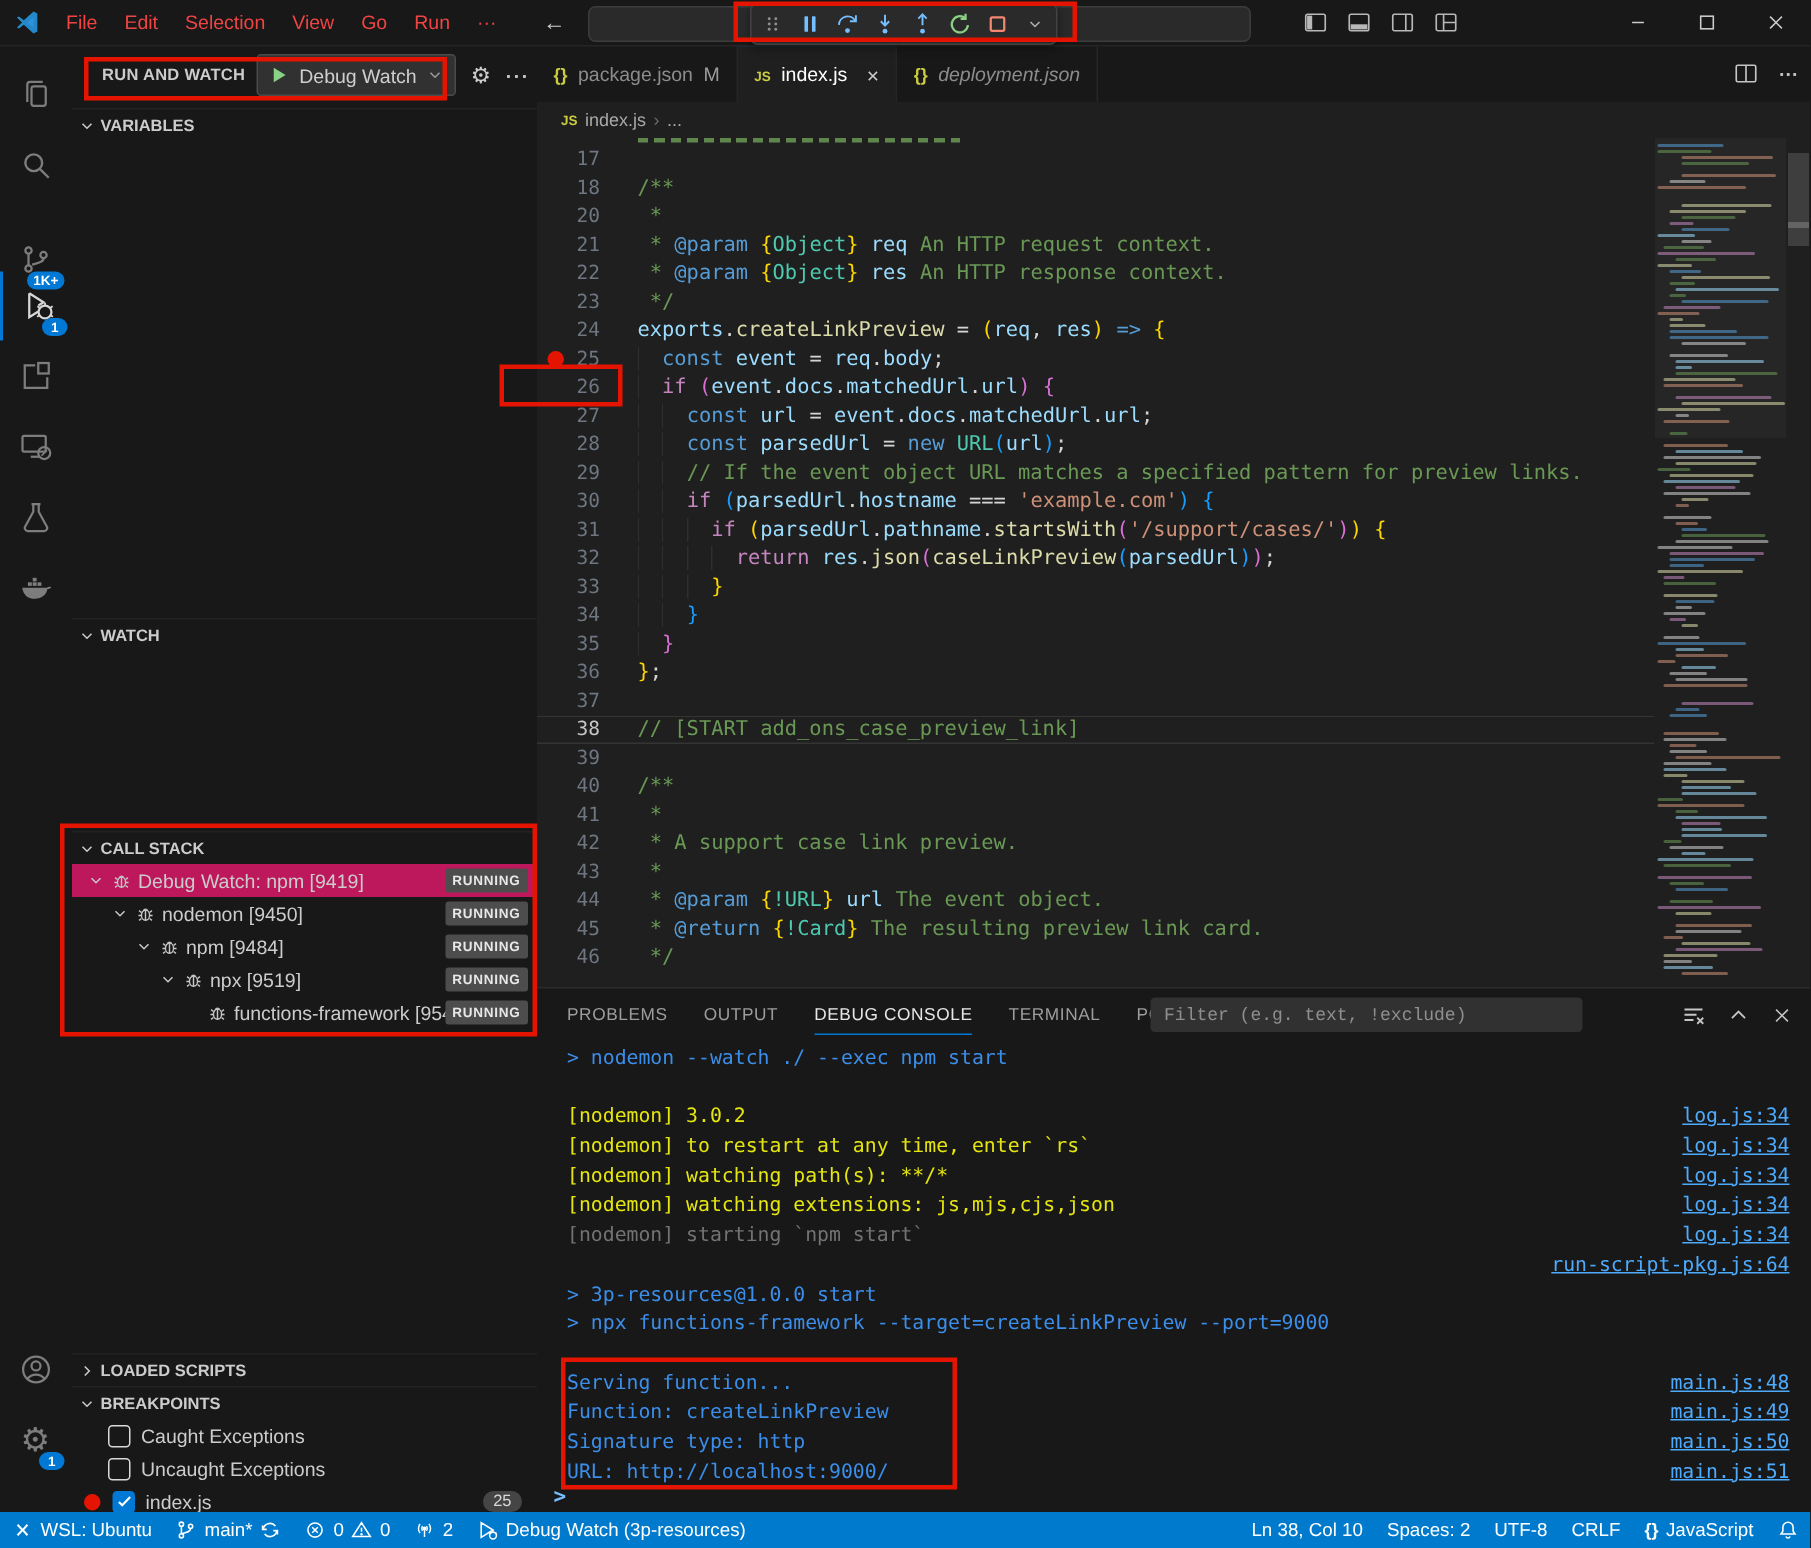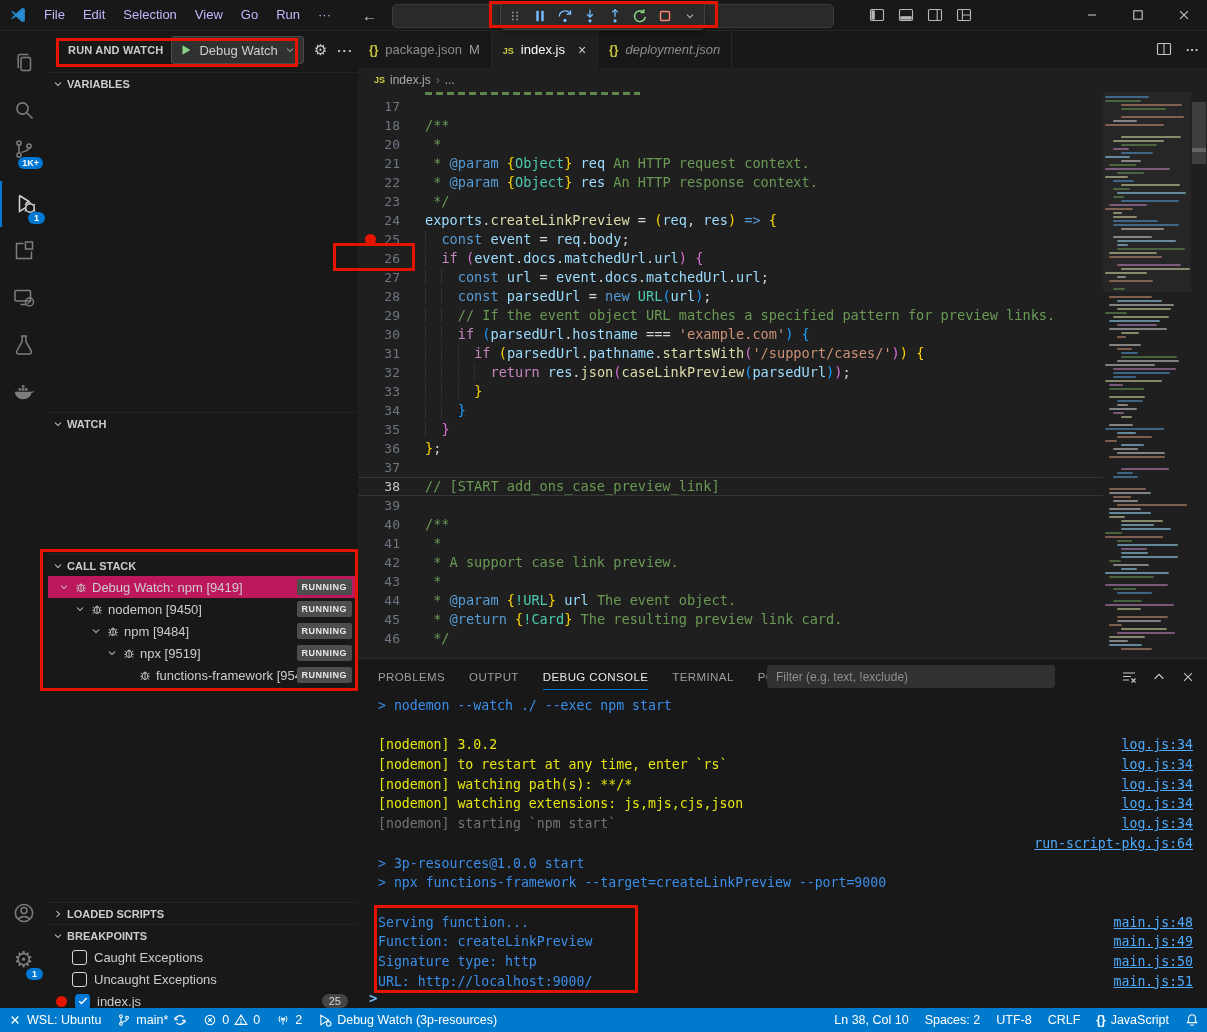--- a/index.html
+++ b/index.html
@@ -6,21 +6,21 @@
   #app{position:relative;width:1207px;height:1032px;background:#1f1f1f;overflow:hidden;
        font-family:"Liberation Sans",sans-serif;color:#ccc;font-size:13px;-webkit-font-smoothing:antialiased;}
   svg{display:block}.i12{width:12px;height:12px}.i14{width:14px;height:14px}
   .i16{width:16px;height:16px}.i24{width:24px;height:24px}
 
   
   .titlebar{position:absolute;left:0;top:0;width:1207px;height:30px;background:#181818;
             border-bottom:1px solid #252525;display:flex;align-items:center;z-index:5;}
   .logo{margin:0 8px 0 9px}
   .menus{display:flex;align-items:center;height:100%}
-  .menu{padding:0 9px;line-height:30px;color:#c4b5fd;font-size:13px;border-radius:4px;cursor:default}
+  .menu{padding:0 9px;line-height:30px;color:#ef4444;font-size:13px;border-radius:4px;cursor:default}
   .navarrows{display:flex;gap:14px;margin-left:22px;color:#cfcfcf;font-size:15px}
   .cmdcenter{position:absolute;left:392px;top:4px;width:440px;height:22px;background:#2a2a2a;
              border:1px solid #3c3c3c;border-radius:5px;color:#9d9d9d;font-size:12px;}
   .cmdtext{position:absolute;left:245px;top:3px}
   .dbgtoolbar{position:absolute;left:500px;top:2px;height:26px;background:#2a2a2a;border:1px solid #424242;
               border-radius:5px;display:flex;align-items:center;padding:0 5px;gap:7px;z-index:6;box-shadow:0 2px 6px rgba(0,0,0,.4)}
   .dbtn{display:flex;align-items:center;justify-content:center;width:18px;height:20px;cursor:pointer}
   .layoutctrls{position:absolute;right:235px;top:0;height:30px;display:flex;align-items:center;gap:13px;color:#b8b8b8}
   .winctrls{position:absolute;right:0;top:0;height:30px;display:flex;align-items:center;color:#cccccc}
   .winbtn{width:46px;height:30px;display:flex;align-items:center;justify-content:center}
@@ -101,21 +101,21 @@
   
   .panel{position:absolute;left:358px;top:658px;right:0;bottom:24px;background:#181818;border-top:1px solid #2b2b2b}
   .ptabs{position:absolute;left:20px;top:0;height:35px;display:flex;align-items:center;gap:24px}
   .ptab{font-size:11.5px;letter-spacing:.4px;color:#9d9d9d;height:100%;display:flex;align-items:center;gap:6px;
         cursor:pointer;position:relative;white-space:nowrap}
   .ptab.active{color:#e7e7e7}
   .ptab.active::after{content:"";position:absolute;left:0;right:0;bottom:4px;height:1.5px;background:#0078d4}
   .ptabbadge{background:#4d4d4d;color:#e8e8e8;font-size:10px;border-radius:9px;padding:1px 6px}
   .pfilter{position:absolute;left:409px;top:6px;width:288px;height:23px;background:#313131;border:1px solid #313131;
            border-radius:3px;color:#cccccc;font-size:12px;padding:0 8px;box-sizing:border-box;outline:none;
-           font-family:Liberation Sans, sans-serif}
+           font-family:Liberation Mono, monospace}
   .pfilter::placeholder{color:#8f8f8f}
   .pactions{position:absolute;right:12px;top:0;height:35px;display:flex;align-items:center;gap:15px;color:#c5c5c5}
   .console{position:absolute;left:0;top:37px;right:0;bottom:18px;font-family:"DejaVu Sans Mono",monospace;font-size:13.2px}
   .conrow{display:flex;justify-content:space-between;height:19.7px;line-height:19.7px;padding:0 14px 0 20px;white-space:pre}
   .lnk{color:#4daafc;text-decoration:underline;cursor:pointer;flex:none}
   .blue{color:#3b8eea}.yellow{color:#e5e510}.green{color:#737373}
   .prompt{position:absolute;left:11px;bottom:0px;height:18px;color:#75beff;font-weight:700;
           font-family:"DejaVu Sans Mono",monospace;font-size:14px}
 
   
@@ -281,21 +281,21 @@
       <div class="actitem" style="top:57px">
     <span>
           <svg class="i24" viewBox="0 0 24 24">
             <g fill="none" stroke="currentColor" stroke-width="1.6">
               <circle cx="10.5" cy="10.5" r="5.6"></circle>
               <path d="M14.7 14.7L20.5 20.5"></path>
             </g>
           </svg>
         </span>
     </div>
-      <div class="actitem" style="top:96px">
+      <div class="actitem" style="top:120px">
     <span>
           <svg class="i24" viewBox="0 0 24 24">
             <g fill="none" stroke="currentColor" stroke-width="1.5">
               <circle cx="7" cy="6" r="2.1"></circle>
               <circle cx="7" cy="18" r="2.1"></circle>
               <circle cx="17" cy="9" r="2.1"></circle>
               <path d="M7 8.1v7.8M17 11.1c0 2.8-4.4 3.3-7.6 4.3"></path>
             </g>
           </svg>
         </span>

